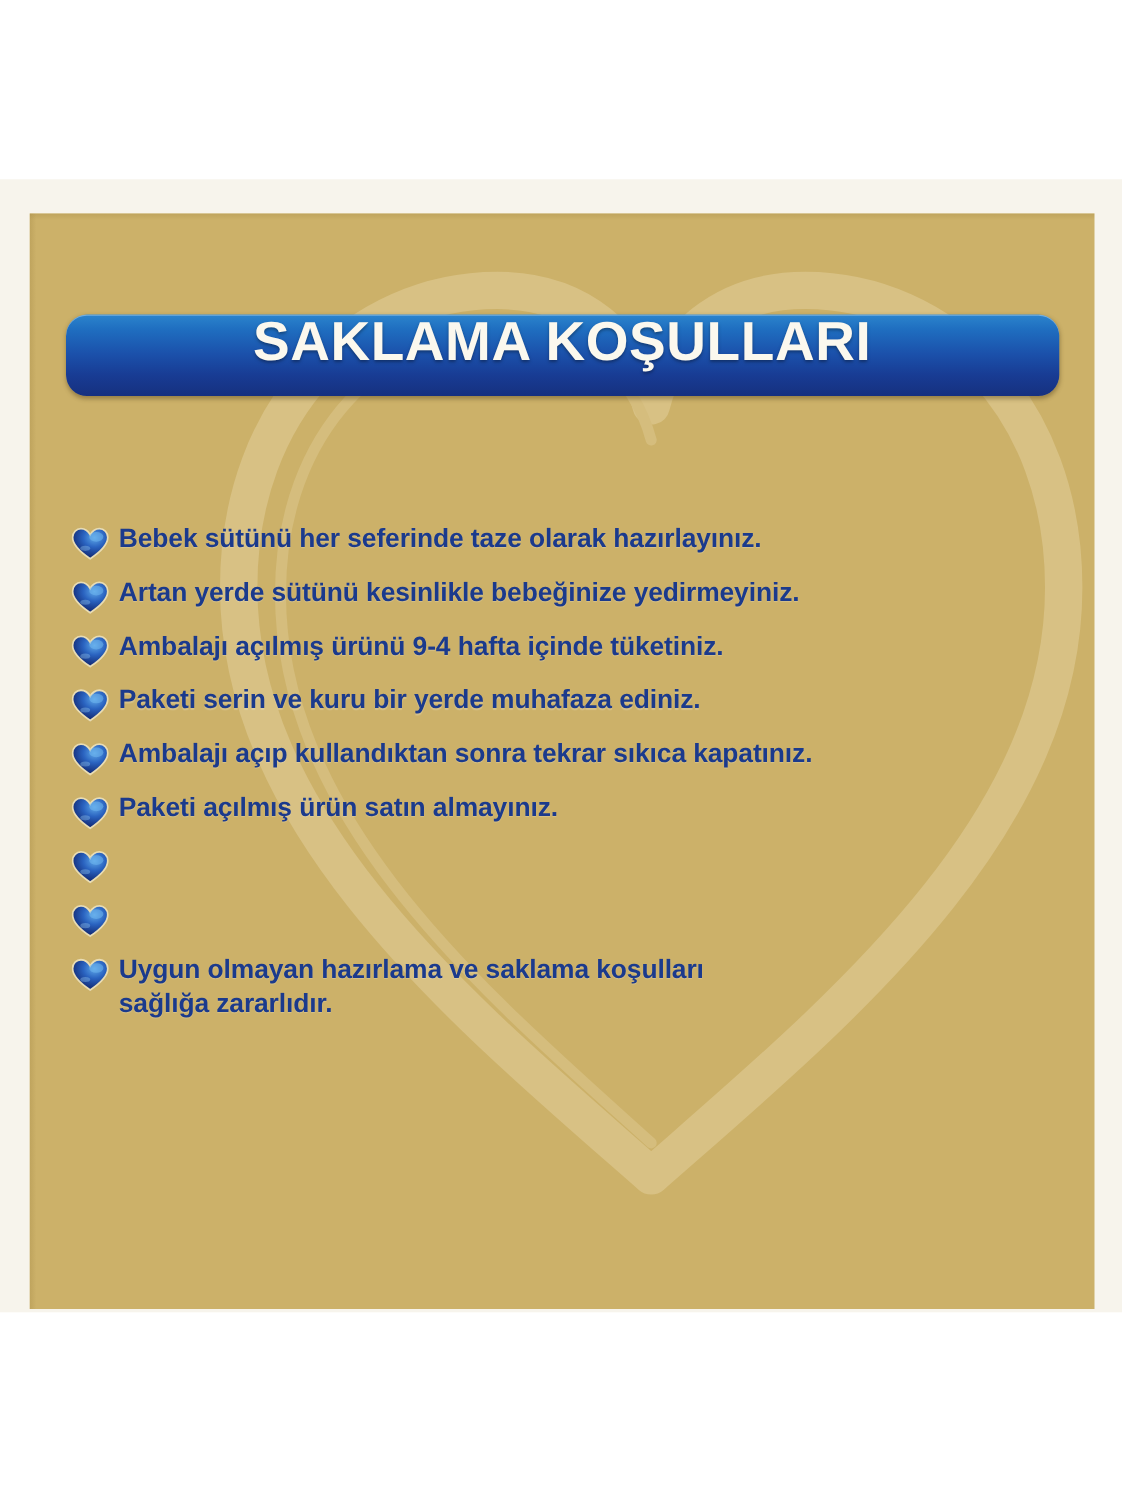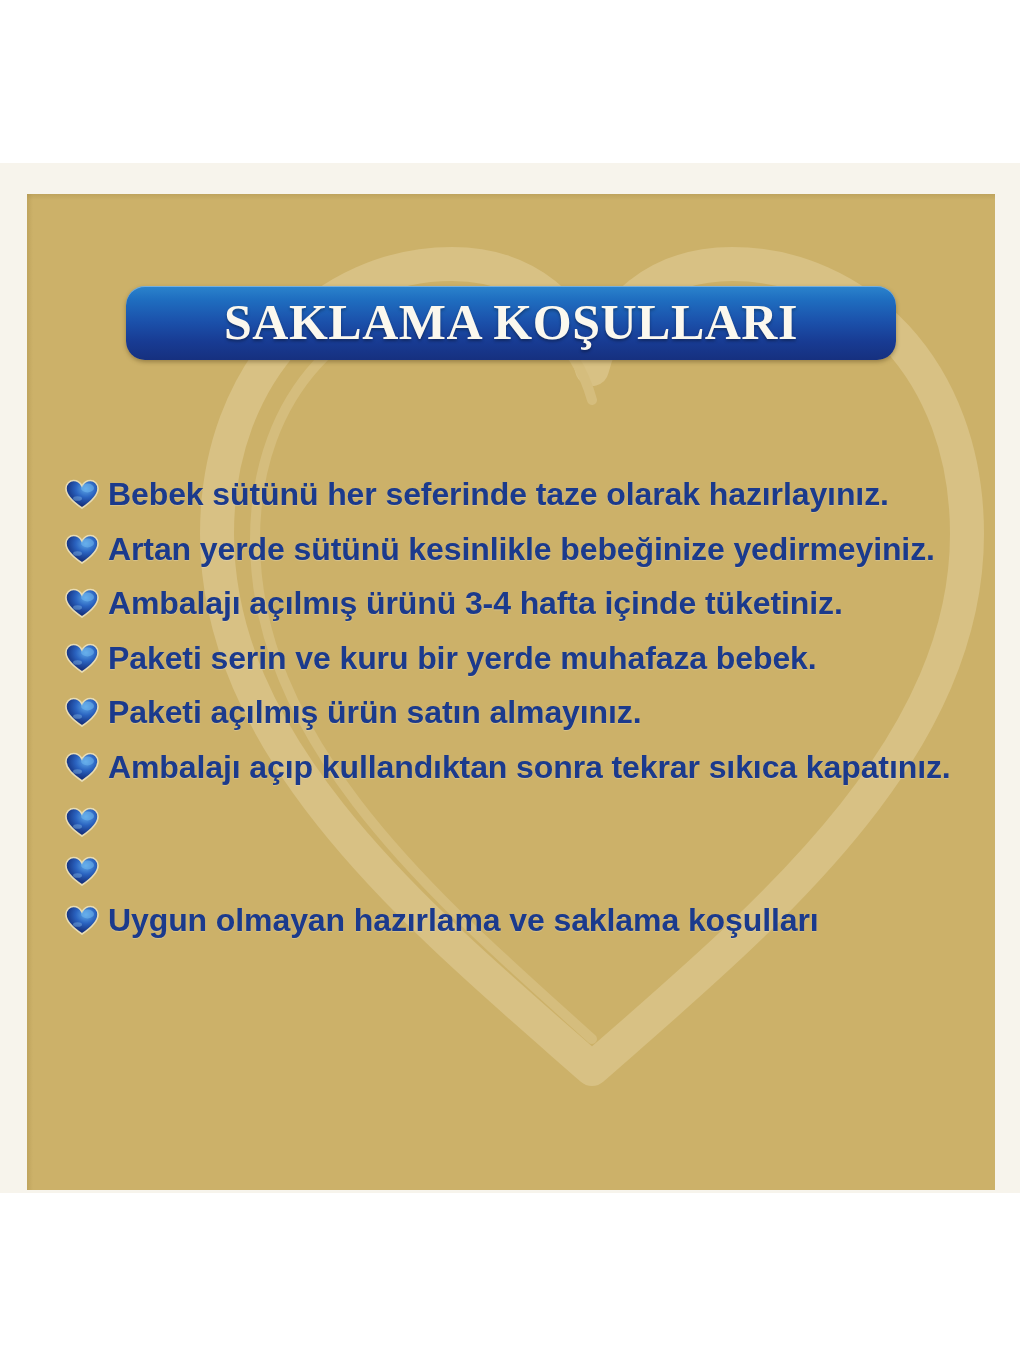--- a/index.html
+++ b/index.html
@@ -72,36 +72,35 @@
   .banner-wrap {
     position: absolute;
     left: 0;
     right: 0;
     top: 92px;          
     display: flex;
     justify-content: center;
     z-index: 5;
   }
   .banner {
-    width: 770px;
+    width: 903px;
     height: 74px;
     border-radius: 19px;
     background: linear-gradient(180deg,
                 #2b84cd 0%,
                 #1f6ec0 18%,
                 #1b51ab 48%,
                 #183c94 74%,
                 #16307f 100%);
     box-shadow: 0 2px 4px rgba(90,72,30,0.45),
                 inset 0 1px 0 rgba(255,255,255,0.35);
     display: flex;
-    align-items: center;
+    align-items: flex-start;
     justify-content: center;
     position: relative;
-    font-family: Liberation Serif, serif;
   }
   .banner-title {
     color: #fbf8ee;
     font-size: 50px;
     font-weight: 700;
     letter-spacing: 0.5px;
     line-height: 1;
     white-space: nowrap;
     text-shadow: 0 2px 3px rgba(0,0,0,0.35);
     transform: translateY(-1px);
@@ -125,21 +124,21 @@
     width: 34px;
     height: 31px;
     margin-top: 5px;
     margin-right: 9px;
     position: relative;
   }
   .bullet svg { display:block; width:100%; height:100%; }
 
   .item-text {
     color: #1b3a8c;
-    font-size: 32px;
+    font-size: 24px;
     font-weight: 700;
     line-height: 1.30;
     letter-spacing: -0.1px;
     text-shadow: 0 1px 1px rgba(255,255,255,0.22);
   }
   .item-text .l2 { display: block; }
 </style>
 </head>
 <body>
 
@@ -208,34 +207,47 @@
 
       <div class="item">
         <span class="bullet">
           <svg viewBox="0 0 34 31" xmlns="http://www.w3.org/2000/svg" aria-hidden="true">
             <path d="M17 29 C 5 21, 1 14, 1 9.5 C 1 4.8, 4.6 1.5, 8.6 1.5 C 12 1.5, 15.3 3.8, 17 7 C 18.7 3.8, 22 1.5, 25.4 1.5 C 29.4 1.5, 33 4.8, 33 9.5 C 33 14, 29 21, 17 29 Z" fill="url(#hg)" stroke="#e8dcb4" stroke-width="1.6"></path>
             <ellipse cx="22.5" cy="9" rx="6.5" ry="4.4" fill="#6fb6ee" opacity="0.55"></ellipse>
             <ellipse cx="12.5" cy="19.5" rx="4.5" ry="2.3" fill="#9fd0f5" opacity="0.35"></ellipse>
           </svg>
         </span>
         <span class="item-text">
-          <span>Ambalajı açılmış ürünü 3-4 hafta içinde tüketiniz.</span>
-        </span>
-      </div>
-
-      <div class="item">
-        <span class="bullet">
-          <svg viewBox="0 0 34 31" xmlns="http://www.w3.org/2000/svg" aria-hidden="true">
-            <path d="M17 29 C 5 21, 1 14, 1 9.5 C 1 4.8, 4.6 1.5, 8.6 1.5 C 12 1.5, 15.3 3.8, 17 7 C 18.7 3.8, 22 1.5, 25.4 1.5 C 29.4 1.5, 33 4.8, 33 9.5 C 33 14, 29 21, 17 29 Z" fill="url(#hg)" stroke="#e8dcb4" stroke-width="1.6"></path>
-            <ellipse cx="22.5" cy="9" rx="6.5" ry="4.4" fill="#6fb6ee" opacity="0.55"></ellipse>
-            <ellipse cx="12.5" cy="19.5" rx="4.5" ry="2.3" fill="#9fd0f5" opacity="0.35"></ellipse>
-          </svg>
-        </span>
-        <span class="item-text">
-          <span>Paketi serin ve kuru bir yerde muhafaza bebek.</span>
+          <span>Ambalajı açılmış ürünü 9-4 hafta içinde tüketiniz.</span>
+        </span>
+      </div>
+
+      <div class="item">
+        <span class="bullet">
+          <svg viewBox="0 0 34 31" xmlns="http://www.w3.org/2000/svg" aria-hidden="true">
+            <path d="M17 29 C 5 21, 1 14, 1 9.5 C 1 4.8, 4.6 1.5, 8.6 1.5 C 12 1.5, 15.3 3.8, 17 7 C 18.7 3.8, 22 1.5, 25.4 1.5 C 29.4 1.5, 33 4.8, 33 9.5 C 33 14, 29 21, 17 29 Z" fill="url(#hg)" stroke="#e8dcb4" stroke-width="1.6"></path>
+            <ellipse cx="22.5" cy="9" rx="6.5" ry="4.4" fill="#6fb6ee" opacity="0.55"></ellipse>
+            <ellipse cx="12.5" cy="19.5" rx="4.5" ry="2.3" fill="#9fd0f5" opacity="0.35"></ellipse>
+          </svg>
+        </span>
+        <span class="item-text">
+          <span>Paketi serin ve kuru bir yerde muhafaza ediniz.</span>
+        </span>
+      </div>
+
+      <div class="item">
+        <span class="bullet">
+          <svg viewBox="0 0 34 31" xmlns="http://www.w3.org/2000/svg" aria-hidden="true">
+            <path d="M17 29 C 5 21, 1 14, 1 9.5 C 1 4.8, 4.6 1.5, 8.6 1.5 C 12 1.5, 15.3 3.8, 17 7 C 18.7 3.8, 22 1.5, 25.4 1.5 C 29.4 1.5, 33 4.8, 33 9.5 C 33 14, 29 21, 17 29 Z" fill="url(#hg)" stroke="#e8dcb4" stroke-width="1.6"></path>
+            <ellipse cx="22.5" cy="9" rx="6.5" ry="4.4" fill="#6fb6ee" opacity="0.55"></ellipse>
+            <ellipse cx="12.5" cy="19.5" rx="4.5" ry="2.3" fill="#9fd0f5" opacity="0.35"></ellipse>
+          </svg>
+        </span>
+        <span class="item-text">
+          <span>Ambalajı açıp kullandıktan sonra tekrar sıkıca kapatınız.</span>
         </span>
       </div>
 
       <div class="item">
         <span class="bullet">
           <svg viewBox="0 0 34 31" xmlns="http://www.w3.org/2000/svg" aria-hidden="true">
             <path d="M17 29 C 5 21, 1 14, 1 9.5 C 1 4.8, 4.6 1.5, 8.6 1.5 C 12 1.5, 15.3 3.8, 17 7 C 18.7 3.8, 22 1.5, 25.4 1.5 C 29.4 1.5, 33 4.8, 33 9.5 C 33 14, 29 21, 17 29 Z" fill="url(#hg)" stroke="#e8dcb4" stroke-width="1.6"></path>
             <ellipse cx="22.5" cy="9" rx="6.5" ry="4.4" fill="#6fb6ee" opacity="0.55"></ellipse>
             <ellipse cx="12.5" cy="19.5" rx="4.5" ry="2.3" fill="#9fd0f5" opacity="0.35"></ellipse>
           </svg>
@@ -246,33 +258,20 @@
       </div>
 
       <div class="item">
         <span class="bullet">
           <svg viewBox="0 0 34 31" xmlns="http://www.w3.org/2000/svg" aria-hidden="true">
             <path d="M17 29 C 5 21, 1 14, 1 9.5 C 1 4.8, 4.6 1.5, 8.6 1.5 C 12 1.5, 15.3 3.8, 17 7 C 18.7 3.8, 22 1.5, 25.4 1.5 C 29.4 1.5, 33 4.8, 33 9.5 C 33 14, 29 21, 17 29 Z" fill="url(#hg)" stroke="#e8dcb4" stroke-width="1.6"></path>
             <ellipse cx="22.5" cy="9" rx="6.5" ry="4.4" fill="#6fb6ee" opacity="0.55"></ellipse>
             <ellipse cx="12.5" cy="19.5" rx="4.5" ry="2.3" fill="#9fd0f5" opacity="0.35"></ellipse>
           </svg>
         </span>
-        <span class="item-text">
-          <span>Ambalajı açıp kullandıktan sonra tekrar sıkıca kapatınız.</span>
-        </span>
-      </div>
-
-      <div class="item">
-        <span class="bullet">
-          <svg viewBox="0 0 34 31" xmlns="http://www.w3.org/2000/svg" aria-hidden="true">
-            <path d="M17 29 C 5 21, 1 14, 1 9.5 C 1 4.8, 4.6 1.5, 8.6 1.5 C 12 1.5, 15.3 3.8, 17 7 C 18.7 3.8, 22 1.5, 25.4 1.5 C 29.4 1.5, 33 4.8, 33 9.5 C 33 14, 29 21, 17 29 Z" fill="url(#hg)" stroke="#e8dcb4" stroke-width="1.6"></path>
-            <ellipse cx="22.5" cy="9" rx="6.5" ry="4.4" fill="#6fb6ee" opacity="0.55"></ellipse>
-            <ellipse cx="12.5" cy="19.5" rx="4.5" ry="2.3" fill="#9fd0f5" opacity="0.35"></ellipse>
-          </svg>
-        </span>
       </div>
 
       <div class="item">
         <span class="bullet">
           <svg viewBox="0 0 34 31" xmlns="http://www.w3.org/2000/svg" aria-hidden="true">
             <path d="M17 29 C 5 21, 1 14, 1 9.5 C 1 4.8, 4.6 1.5, 8.6 1.5 C 12 1.5, 15.3 3.8, 17 7 C 18.7 3.8, 22 1.5, 25.4 1.5 C 29.4 1.5, 33 4.8, 33 9.5 C 33 14, 29 21, 17 29 Z" fill="url(#hg)" stroke="#e8dcb4" stroke-width="1.6"></path>
             <ellipse cx="22.5" cy="9" rx="6.5" ry="4.4" fill="#6fb6ee" opacity="0.55"></ellipse>
             <ellipse cx="12.5" cy="19.5" rx="4.5" ry="2.3" fill="#9fd0f5" opacity="0.35"></ellipse>
           </svg>
         </span>
@@ -281,19 +280,20 @@
       <div class="item">
         <span class="bullet">
           <svg viewBox="0 0 34 31" xmlns="http://www.w3.org/2000/svg" aria-hidden="true">
             <path d="M17 29 C 5 21, 1 14, 1 9.5 C 1 4.8, 4.6 1.5, 8.6 1.5 C 12 1.5, 15.3 3.8, 17 7 C 18.7 3.8, 22 1.5, 25.4 1.5 C 29.4 1.5, 33 4.8, 33 9.5 C 33 14, 29 21, 17 29 Z" fill="url(#hg)" stroke="#e8dcb4" stroke-width="1.6"></path>
             <ellipse cx="22.5" cy="9" rx="6.5" ry="4.4" fill="#6fb6ee" opacity="0.55"></ellipse>
             <ellipse cx="12.5" cy="19.5" rx="4.5" ry="2.3" fill="#9fd0f5" opacity="0.35"></ellipse>
           </svg>
         </span>
         <span class="item-text">
           <span>Uygun olmayan hazırlama ve saklama koşulları</span>
+          <span class="l2">sağlığa zararlıdır.</span>
         </span>
       </div>
 
     </div>
 
   </div>
 </div>
 
 </body></html>

